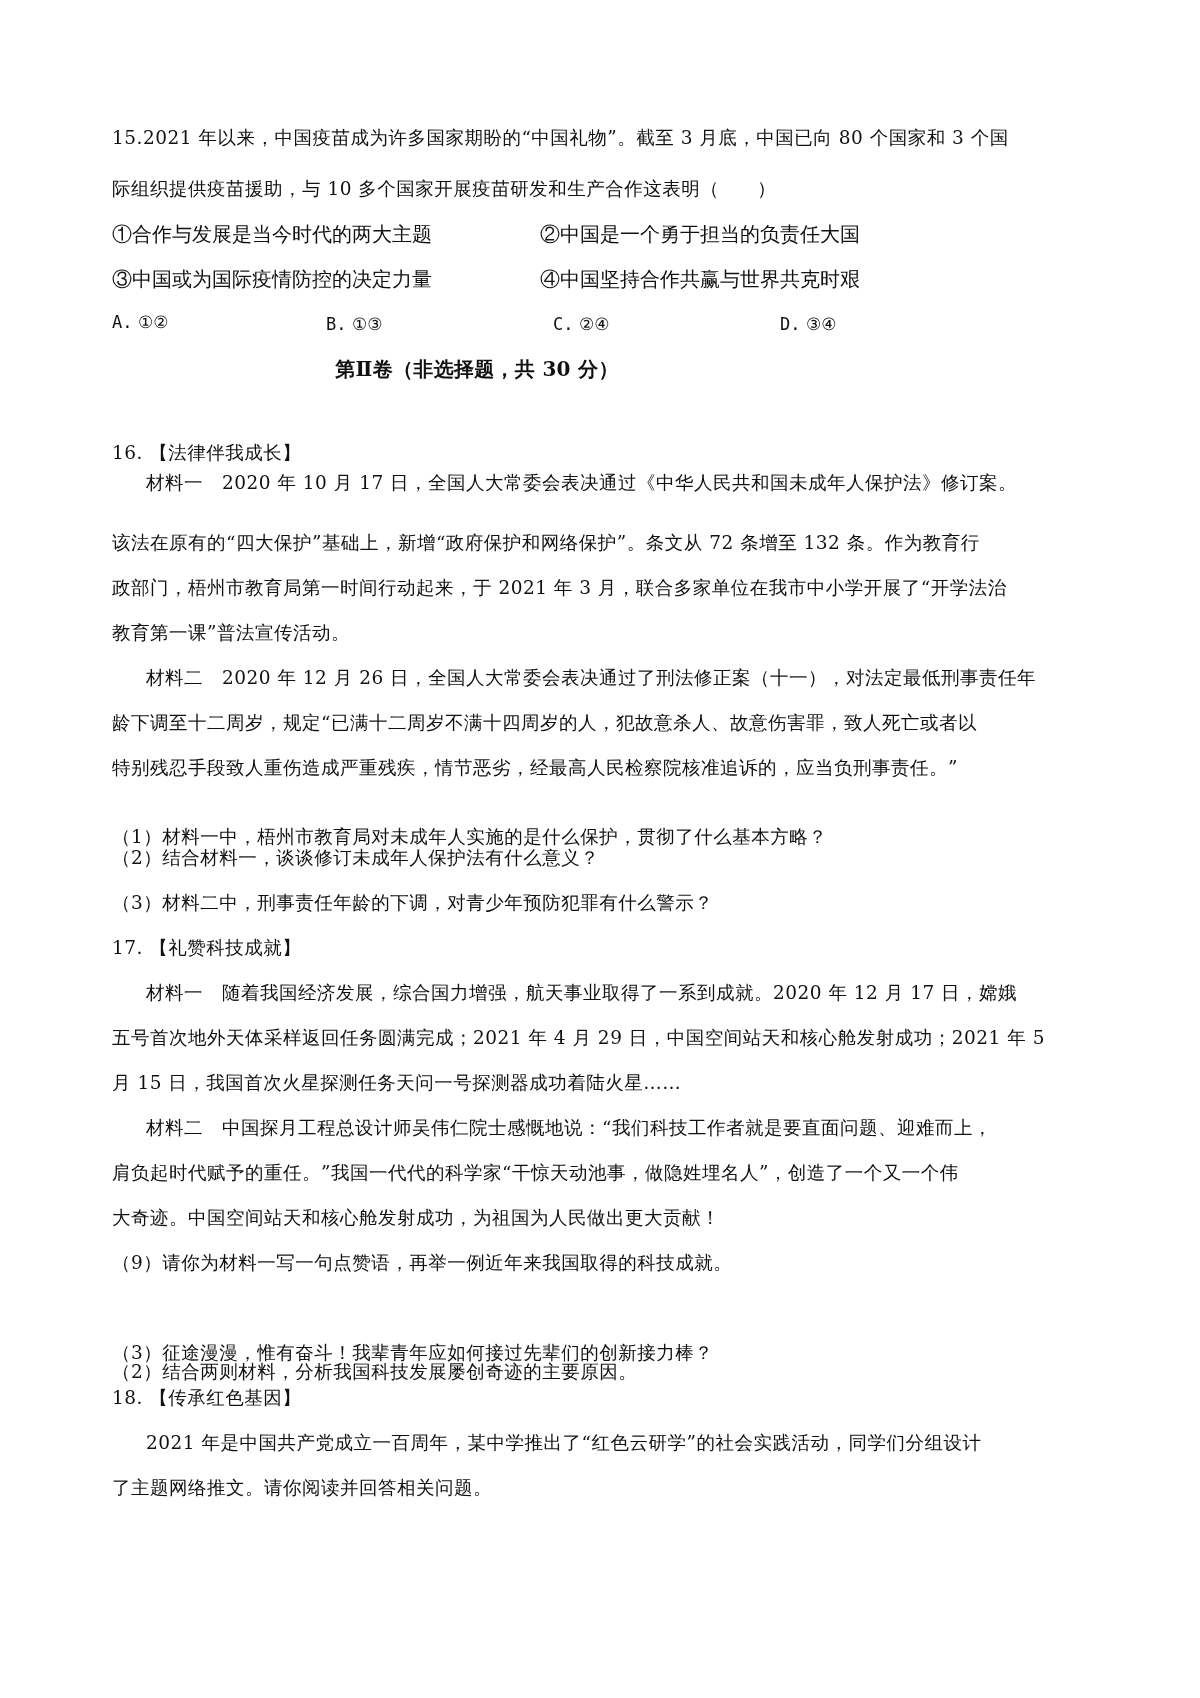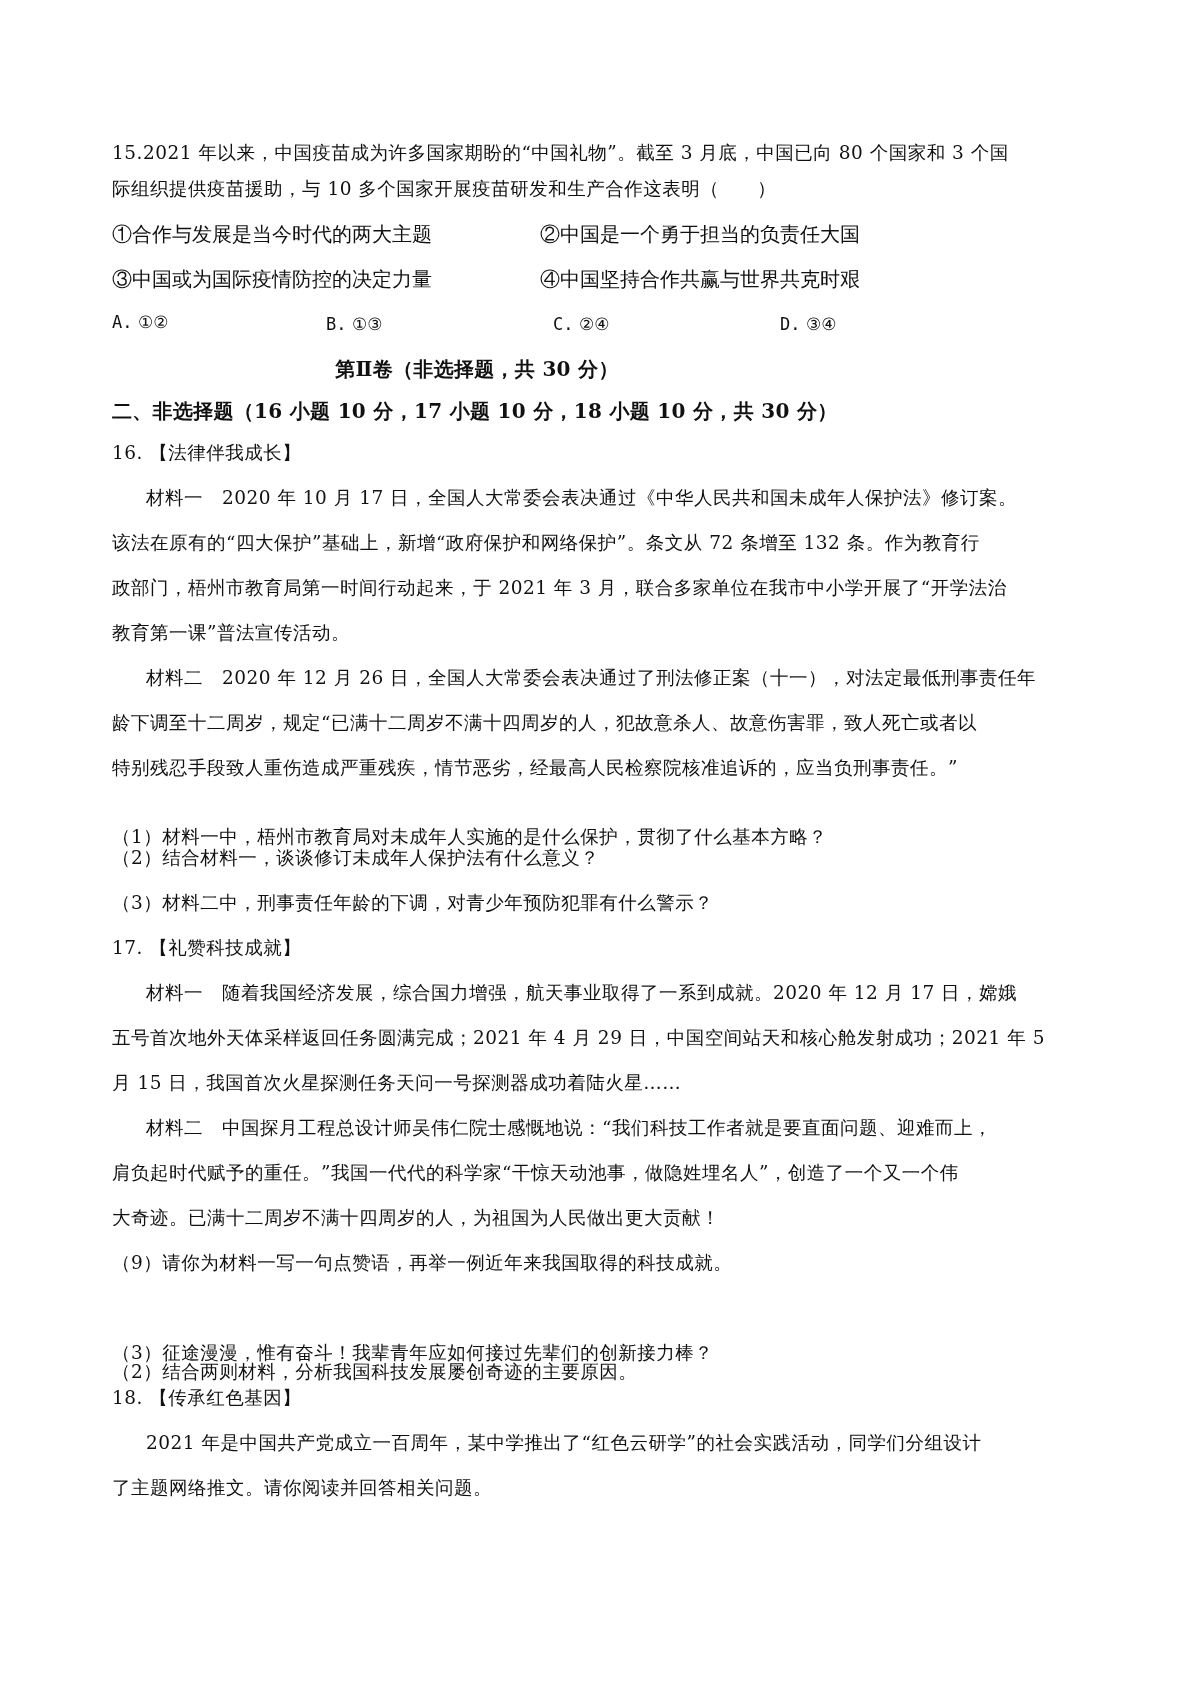--- a/index.html
+++ b/index.html
@@ -19,21 +19,21 @@
   .opt { position: absolute; white-space: nowrap; font-size: 20px; line-height: 26px; }
   .choice { position: absolute; white-space: nowrap; font-size: 17px; line-height: 26px; }
   .choice .letter { font-family: "DejaVu Sans Mono", "Liberation Mono", monospace; }
 </style>
 </head>
 <body>
 
 <div class="page">
 
   <div>
-    <div class="line" style="top:140px">15.2021 年以来，中国疫苗成为许多国家期盼的“中国礼物”。截至 3 月底，中国已向 80 个国家和 3 个国</div>
+    <div class="line" style="top:125px">15.2021 年以来，中国疫苗成为许多国家期盼的“中国礼物”。截至 3 月底，中国已向 80 个国家和 3 个国</div>
     <div class="line" style="top:176px">际组织提供疫苗援助，与 10 多个国家开展疫苗研发和生产合作这表明（　　）</div>
 
     <div class="opt" style="left:112px; top:221px">①合作与发展是当今时代的两大主题</div>
     <div class="opt" style="left:540px; top:221px">②中国是一个勇于担当的负责任大国</div>
     <div class="opt" style="left:112px; top:266px">③中国或为国际疫情防控的决定力量</div>
     <div class="opt" style="left:540px; top:266px">④中国坚持合作共赢与世界共克时艰</div>
 
     <div class="choice" style="left:112px; top:309px">
       <span class="letter">A.</span>
       <span>①②</span>
@@ -46,44 +46,43 @@
       <span class="letter">C.</span>
       <span>②④</span>
     </div>
     <div class="choice" style="left:780px; top:311px">
       <span class="letter">D.</span>
       <span>③④</span>
     </div>
   </div>
 
   <div class="line bold center" style="top:356px">第Ⅱ卷（非选择题，共 30 分）</div>
-  <div class="line bold" style="top:398px">二、非选择题（16 小题 10 分，17 小题 10 分，18 小题 10 分，共 30 分）</div>
 
   <div>
     <div class="line" style="top:440px">16. 【法律伴我成长】</div>
-    <div class="line indent" style="top:485px">材料一　2020 年 10 月 17 日，全国人大常委会表决通过《中华人民共和国未成年人保护法》修订案。</div>
+    <div class="line indent" style="top:470px">材料一　2020 年 10 月 17 日，全国人大常委会表决通过《中华人民共和国未成年人保护法》修订案。</div>
     <div class="line" style="top:530px">该法在原有的“四大保护”基础上，新增“政府保护和网络保护”。条文从 72 条增至 132 条。作为教育行</div>
     <div class="line" style="top:575px">政部门，梧州市教育局第一时间行动起来，于 2021 年 3 月，联合多家单位在我市中小学开展了“开学法治</div>
     <div class="line" style="top:620px">教育第一课”普法宣传活动。</div>
     <div class="line indent" style="top:665px">材料二　2020 年 12 月 26 日，全国人大常委会表决通过了刑法修正案（十一），对法定最低刑事责任年</div>
     <div class="line" style="top:710px">龄下调至十二周岁，规定“已满十二周岁不满十四周岁的人，犯故意杀人、故意伤害罪，致人死亡或者以</div>
     <div class="line" style="top:755px">特别残忍手段致人重伤造成严重残疾，情节恶劣，经最高人民检察院核准追诉的，应当负刑事责任。”</div>
     <div class="line" style="top:824px">（1）材料一中，梧州市教育局对未成年人实施的是什么保护，贯彻了什么基本方略？</div>
     <div class="line" style="top:845px">（2）结合材料一，谈谈修订未成年人保护法有什么意义？</div>
     <div class="line" style="top:890px">（3）材料二中，刑事责任年龄的下调，对青少年预防犯罪有什么警示？</div>
   </div>
 
   <div>
     <div class="line" style="top:935px">17. 【礼赞科技成就】</div>
     <div class="line indent" style="top:980px">材料一　随着我国经济发展，综合国力增强，航天事业取得了一系到成就。2020 年 12 月 17 日，嫦娥</div>
     <div class="line" style="top:1025px">五号首次地外天体采样返回任务圆满完成；2021 年 4 月 29 日，中国空间站天和核心舱发射成功；2021 年 5</div>
     <div class="line" style="top:1070px">月 15 日，我国首次火星探测任务天问一号探测器成功着陆火星……</div>
     <div class="line indent" style="top:1115px">材料二　中国探月工程总设计师吴伟仁院士感慨地说：“我们科技工作者就是要直面问题、迎难而上，</div>
     <div class="line" style="top:1160px">肩负起时代赋予的重任。”我国一代代的科学家“干惊天动池事，做隐姓埋名人”，创造了一个又一个伟</div>
-    <div class="line" style="top:1205px">大奇迹。已满十二周岁不满十四周岁的人，为祖国为人民做出更大贡献！</div>
+    <div class="line" style="top:1205px">大奇迹。中国空间站天和核心舱发射成功，为祖国为人民做出更大贡献！</div>
     <div class="line" style="top:1250px">（9）请你为材料一写一句点赞语，再举一例近年来我国取得的科技成就。</div>
     <div class="line" style="top:1359px">（2）结合两则材料，分析我国科技发展屡创奇迹的主要原因。</div>
     <div class="line" style="top:1340px">（3）征途漫漫，惟有奋斗！我辈青年应如何接过先辈们的创新接力棒？</div>
   </div>
 
   <div>
     <div class="line" style="top:1385px">18. 【传承红色基因】</div>
     <div class="line indent" style="top:1430px">2021 年是中国共产党成立一百周年，某中学推出了“红色云研学”的社会实践活动，同学们分组设计</div>
     <div class="line" style="top:1475px">了主题网络推文。请你阅读并回答相关问题。</div>
   </div>

